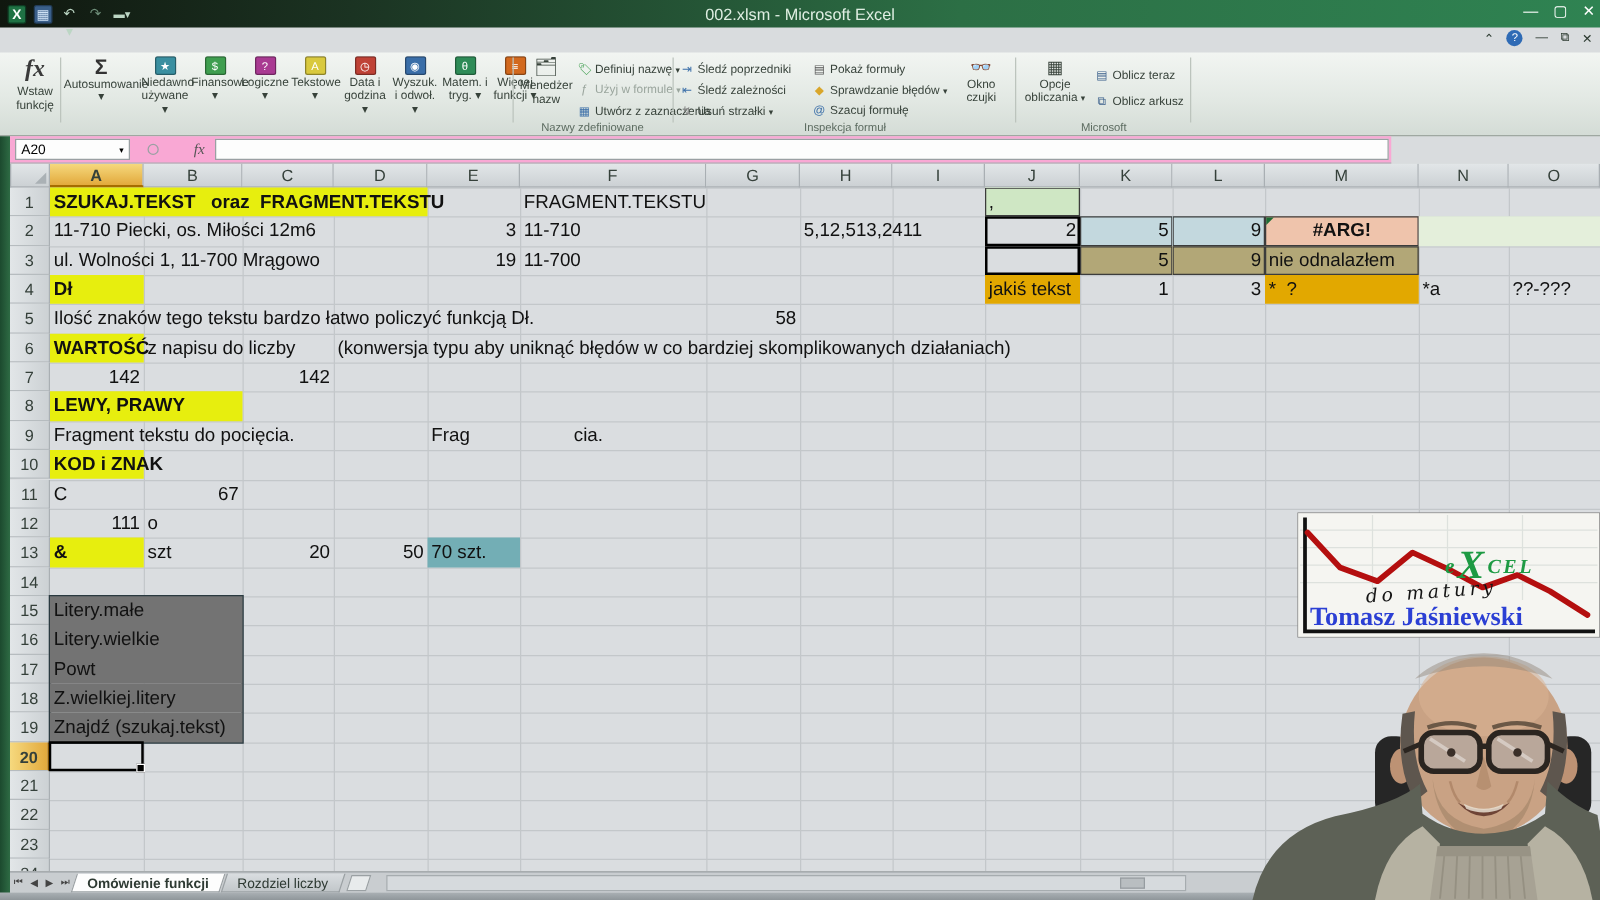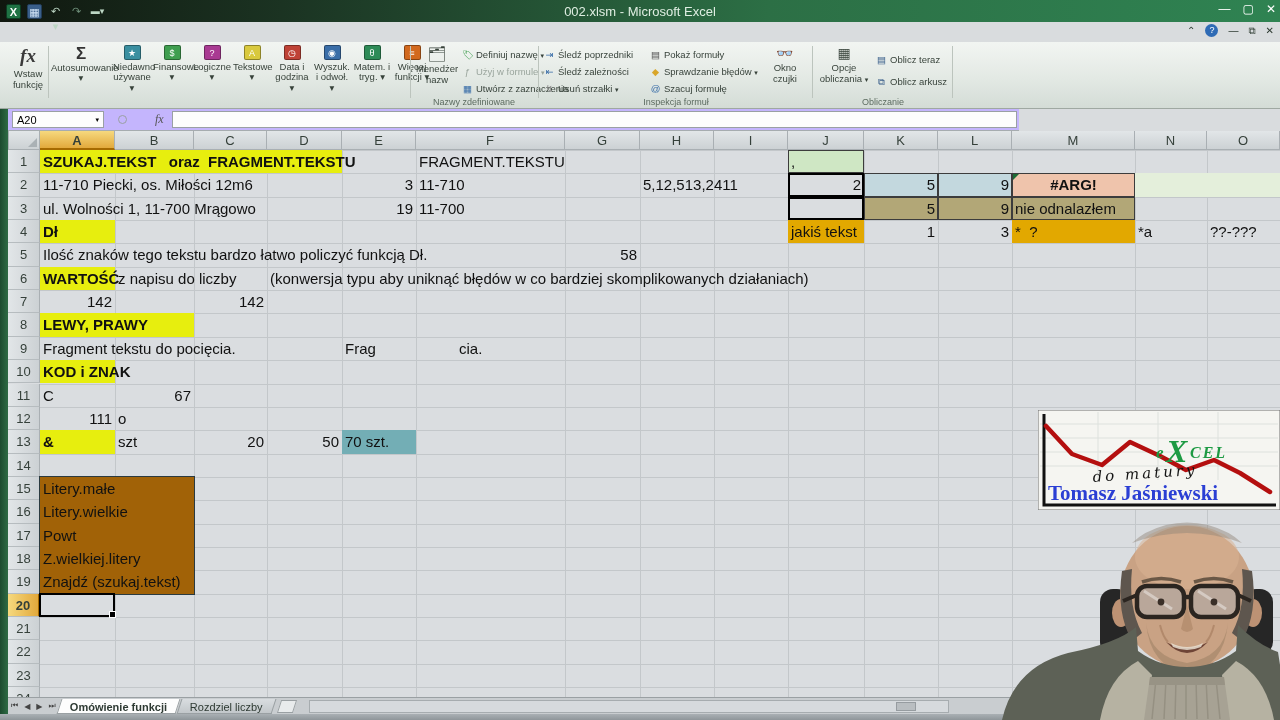--- a/index.html
+++ b/index.html
@@ -42,21 +42,21 @@
   .libbtn{width:40px;text-align:center;line-height:1.1;padding:0 1px;}
   .libbtn .book{display:inline-block;width:17px;height:15px;border-radius:2px;color:#fff;font-size:9px;
     line-height:15px;text-align:center;margin-bottom:2px;border:1px solid rgba(0,0,0,.35);}
   .libbtn .sig{font-size:17px;font-weight:bold;color:#333;line-height:17px;display:inline-block;margin-bottom:1px;}
   .smallbtn{position:absolute;white-space:nowrap;font-size:9.5px;}
   .smallbtn .sic{display:inline-block;width:11px;text-align:center;margin-right:3px;}
   .dim{color:#9aa59d;}
   .dd{font-size:7px;}
 
   
-  .fbar{position:absolute;left:8px;top:109px;width:1011px;height:22px;background:#c4b5fd;
+  .fbar{position:absolute;left:8px;top:109px;width:1105px;height:22px;background:#f9a8d4;
     border-bottom:1px solid #a6acaf;display:flex;align-items:center;}
   .namebox{width:92px;height:17px;background:#fdfdfd;border:1px solid #9aa0a3;margin-left:4px;
     font-size:11px;padding:1px 4px;display:flex;justify-content:space-between;align-items:center;}
   .fxlbl{font-family:"Liberation Serif",serif;font-style:italic;font-size:12px;color:#555;margin:0 8px 0 28px;}
   .circ{width:9px;height:9px;border-radius:50%;border:1px solid #9aa0a3;margin-left:14px;}
   .finput{flex:1;height:17px;background:#fdfdfd;border:1px solid #9aa0a3;margin-right:2px;}
 
   
   .sheet{position:absolute;left:0;top:131px;width:1280px;height:566px;overflow:hidden;background:#dadde0;}
   .corner{position:absolute;left:8px;top:0;width:32px;height:19px;background:linear-gradient(180deg,#e2e6e8,#ccd1d4);
@@ -68,21 +68,21 @@
   .rowh{position:absolute;left:8px;width:32px;text-align:center;font-size:13px;color:#35403a;
     background:linear-gradient(90deg,#e2e6e8,#ccd1d4);border-right:1px solid #a9afb3;border-bottom:1px solid #b6bcbf;}
   .rowh.sel{background:linear-gradient(90deg,#f6d97e,#e2a93c);border-right:2px solid #a56a00;font-weight:bold;}
   .vline{position:absolute;top:19px;width:1px;background:#c3c7ca;}
   .hline{position:absolute;left:40px;height:1px;background:#c3c7ca;}
   .cell{position:absolute;font-size:15px;color:#111;padding:1px 3px 0;white-space:pre;line-height:21px;}
   .num{text-align:right;} .center{text-align:center;} .b{font-weight:bold;}
   .hl{background:#e7ee0e;} .green{background:#cfe7c4;} .pgreen{background:#e4efdb;}
   .blue{background:#c3d8de;} .olive{background:#b2a777;} .amber{background:#e2a800;}
   .salmon{background:#efc4ac;} .teal{background:#73aeb5;} .steel{background:#cdddе3;}
-  .steel{background:#a16207;}
+  .steel{background:#737373;}
   .bord{box-shadow:inset 0 0 0 1px #3c3c3c;} .bord2{box-shadow:inset 0 0 0 2px #000;}
   .tri{position:absolute;left:1px;top:1px;width:0;height:0;border-top:6px solid #1d6b34;border-right:6px solid transparent;}
   .bluebox{position:absolute;border:2px solid #2a3a40;}
   .selbox{position:absolute;border:2px solid #000;}
   .selbox:after{content:"";position:absolute;right:-3px;bottom:-3px;width:5px;height:5px;background:#000;border:1px solid #fff;}
 
   .greenstrip{position:absolute;left:0;top:109px;width:8px;height:611px;
     background:linear-gradient(90deg,#1c4a2e,#2e6b44);}
 
   
@@ -196,21 +196,21 @@
       <span class="bicon" style="font-size:14px;">▦</span>
       <span>Opcje obliczania</span> <span class="dd">▾</span>
     </div>
     <div class="smallbtn" style="left:876px;top:12px;">
       <span class="sic" style="color:#3a5f8a;">▤</span><span>Oblicz teraz</span>
     </div>
     <div class="smallbtn" style="left:876px;top:34px;">
       <span class="sic" style="color:#3a5f8a;">⧉</span><span>Oblicz arkusz</span>
     </div>
     <div class="rsep" style="left:952px;"></div>
-    <div class="grplabel" style="left:814px;width:138px;">Obliczanie</div>
+    <div class="grplabel" style="left:814px;width:138px;">Microsoft</div>
   </div>
 
   <div class="fbar">
     <div class="namebox">
       <span>A20</span>
         <span class="dd">▾</span>
     </div>
     <span class="circ"></span>
     <span class="fxlbl">fx</span>
     <div class="finput"></div>

